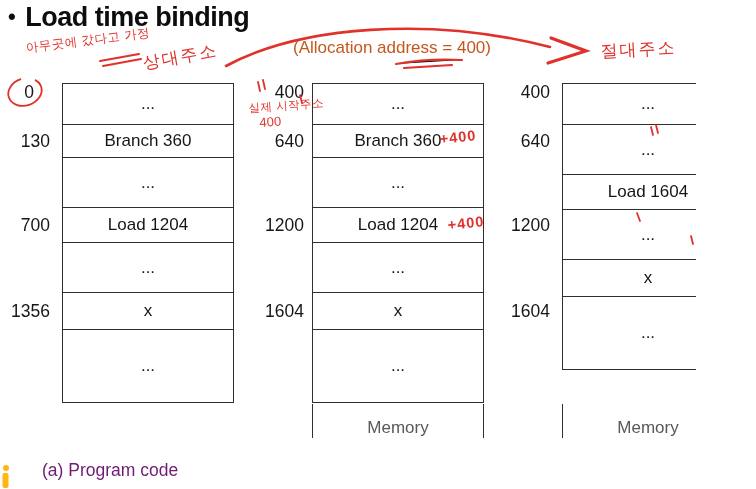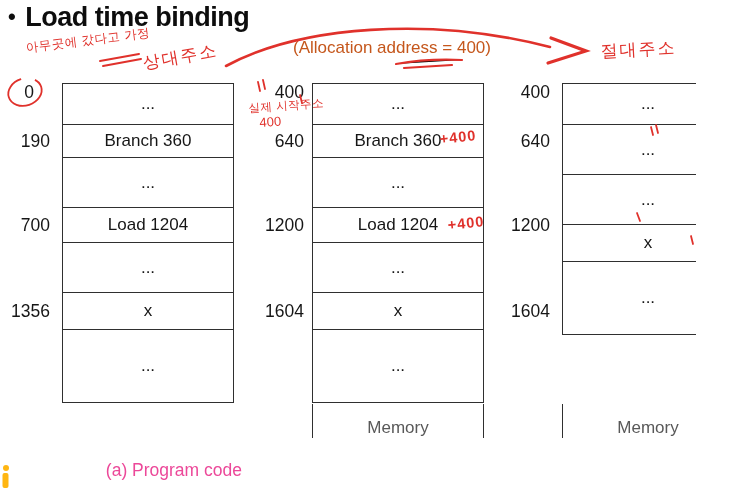--- a/index.html
+++ b/index.html
@@ -18,21 +18,21 @@
   .memtable .row.b{border-bottom:1.4px solid #2f2f2f;}
   .r0{height:41px}.r1{height:33px}.r2{height:50px}.r3{height:35px}.r4{height:50px}.r5{height:37px}.r6{height:72px}
   .t-a{left:62px}.t-b{left:312px}.t-c{left:562px}
   
   .ext{position:absolute;top:404px;height:34px;width:172px;box-sizing:border-box;
        border-left:1.6px solid #2f2f2f;border-right:1.6px solid #2f2f2f;}
   
   .addr{position:absolute;height:22px;line-height:22px;font-size:17.5px;color:#161616;text-align:right;}
   
   .memlabel{position:absolute;top:418px;width:172px;text-align:center;font-size:17px;color:#595959;}
-  .caption{position:absolute;top:460px;width:200px;text-align:right;font-size:17.5px;color:#ec4899;}
+  .caption{position:absolute;top:460px;width:200px;text-align:left;font-size:17.5px;color:#701a75;}
   
   .hw{position:absolute;color:#e0312b;white-space:nowrap;transform-origin:left top;}
   .hw-assume{left:25px;top:40px;font-size:12.5px;letter-spacing:0.5px;transform:rotate(-7deg);}
   .hw-rel{left:141px;top:52px;font-size:17px;letter-spacing:2px;transform:rotate(-10deg);}
   .hw-abs{left:600px;top:40px;font-size:17px;letter-spacing:2px;transform:rotate(-3deg);}
   .hw-start{left:248px;top:101px;font-size:11.5px;transform:rotate(-4deg);letter-spacing:0.5px;}
   .hw-start2{left:259px;top:115px;font-size:13px;transform:rotate(-4deg);}
   .hw-p400a{left:439px;top:131px;font-size:14.5px;transform:rotate(-6deg);font-weight:bold;letter-spacing:1px;}
   .hw-p400b{left:447px;top:217px;font-size:14.5px;transform:rotate(-6deg);font-weight:bold;letter-spacing:1px;}
   
@@ -52,21 +52,21 @@
   <div class="memtable t-a">
     <div class="row r0 b">...</div>
     <div class="row r1 b">Branch 360</div>
     <div class="row r2 b">...</div>
     <div class="row r3 b">Load 1204</div>
     <div class="row r4 b">...</div>
     <div class="row r5 b">x</div>
     <div class="row r6">...</div>
   </div>
   <div class="addr" style="left:0;width:34px;top:81px">0</div>
-  <div class="addr" style="left:0;width:50px;top:130px">190</div>
+  <div class="addr" style="left:0;width:50px;top:130px">130</div>
   <div class="addr" style="left:0;width:50px;top:214px">700</div>
   <div class="addr" style="left:0;width:50px;top:300px">1356</div>
   <div class="caption" style="left:42px">(a) Program code</div>
 
   <div class="memtable t-b">
     <div class="row r0 b">...</div>
     <div class="row r1 b">Branch 360</div>
     <div class="row r2 b">...</div>
     <div class="row r3 b">Load 1204</div>
     <div class="row r4 b">...</div>
@@ -76,20 +76,21 @@
   <div class="ext" style="left:312px"></div>
   <div class="addr" style="left:246px;width:58px;top:81px">400</div>
   <div class="addr" style="left:246px;width:58px;top:130px">640</div>
   <div class="addr" style="left:246px;width:58px;top:214px">1200</div>
   <div class="addr" style="left:246px;width:58px;top:300px">1604</div>
   <div class="memlabel" style="left:312px">Memory</div>
 
   <div class="memtable t-c">
     <div class="row r0 b">...</div>
     <div class="row r2 b">...</div>
+    <div class="row r3 b">Load 1604</div>
     <div class="row r4 b">...</div>
     <div class="row r5 b">x</div>
     <div class="row r6">...</div>
   </div>
   <div class="ext" style="left:562px"></div>
   <div class="addr" style="left:492px;width:58px;top:81px">400</div>
   <div class="addr" style="left:492px;width:58px;top:130px">640</div>
   <div class="addr" style="left:492px;width:58px;top:214px">1200</div>
   <div class="addr" style="left:492px;width:58px;top:300px">1604</div>
   <div class="memlabel" style="left:562px">Memory</div>

